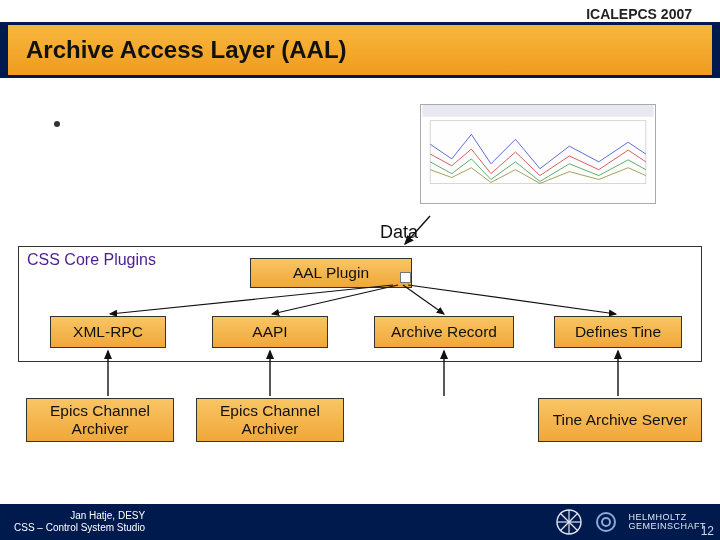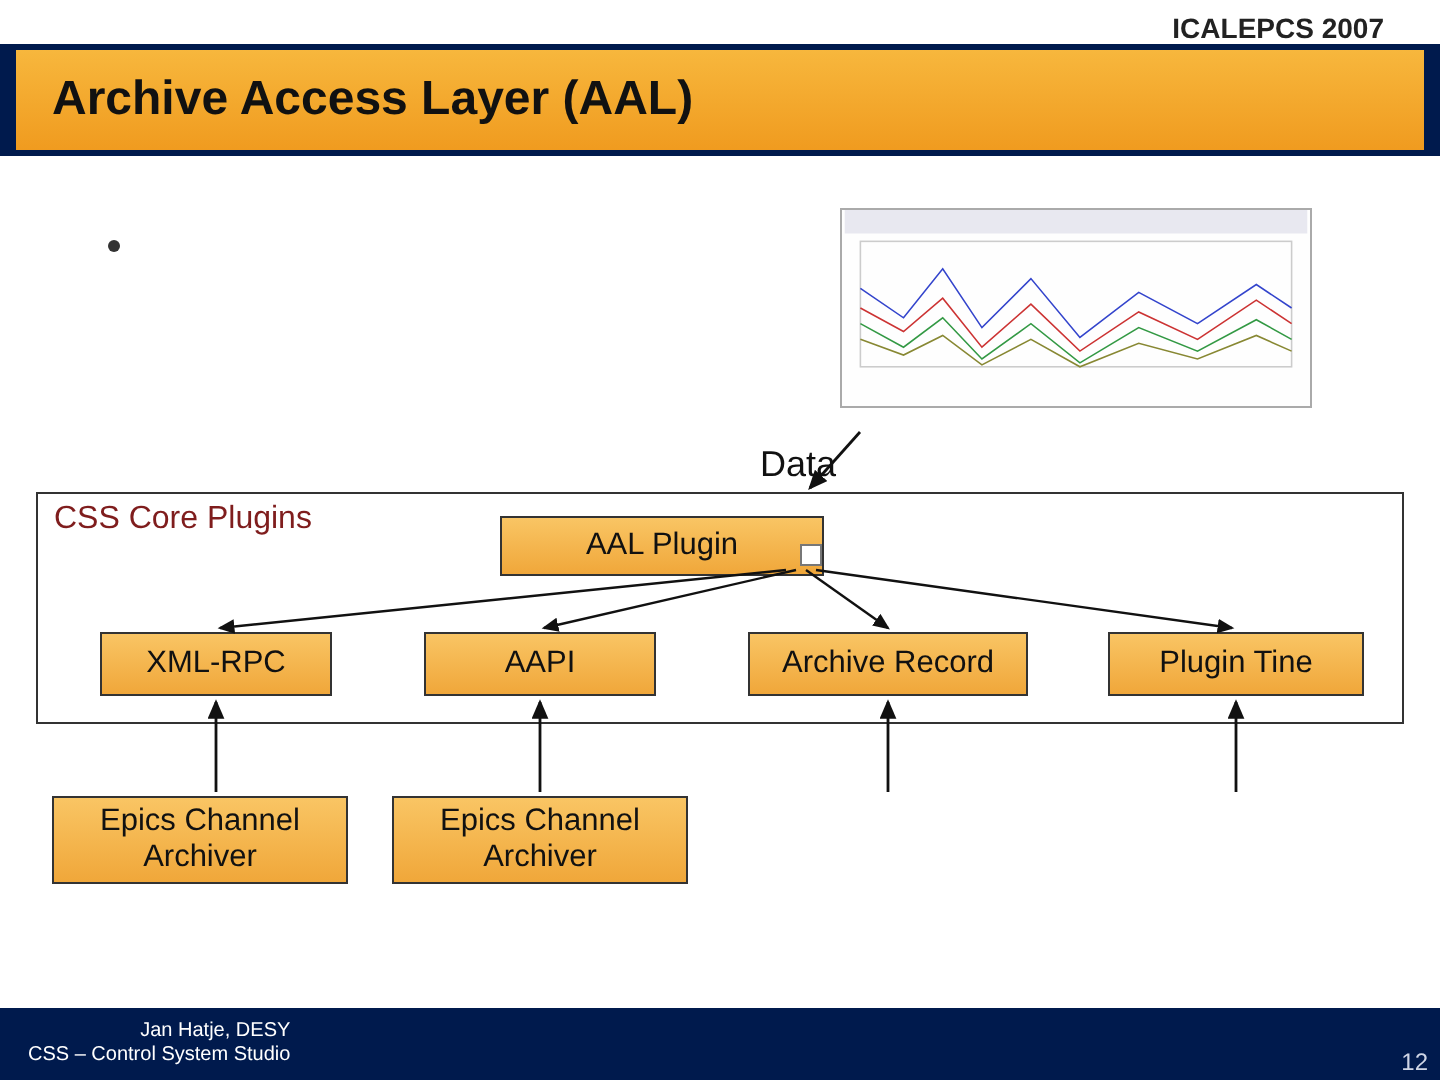--- a/index.html
+++ b/index.html
@@ -8,21 +8,21 @@
   .header-top { position: absolute; top: 0; left: 0; right: 0; height: 28px; background: #fff; text-align: right; padding: 6px 28px 0 0; font-size: 14px; font-weight: bold; color: #222; }
   .title-bar { position: absolute; top: 22px; left: 0; right: 0; height: 56px; background: #001a4d; }
   .title-inner { background: #f5a623; background: linear-gradient(#f7b73d,#f09b1f); margin: 3px 8px; height: 50px; display: flex; align-items: center; padding-left: 18px; }
   .title-inner h1 { font-size: 24px; font-weight: bold; color: #111; }
   .bullet { position: absolute; top: 110px; left: 72px; width: 310px; font-size: 20px; color: #111; line-height: 1.25; }
   .bullet .dot { display:inline-block; width:6px; height:6px; border-radius:50%; background:#333; vertical-align: middle; margin-right: 10px; margin-left: -18px; }
   .thumb { position: absolute; top: 104px; right: 64px; width: 236px; height: 100px; border: 1px solid #aaa; background:#fefefe; }
   .thumb svg { width:100%; height:100%; display:block; }
   .data-label { position:absolute; top: 222px; left: 380px; font-size:18px; color:#111; }
   .core-box { position:absolute; top: 246px; left: 18px; width: 684px; height: 116px; border: 1px solid #333; }
-  .core-label { position:absolute; top:4px; left:8px; font-size: 16px; color:#7f1d1d; }
+  .core-label { position:absolute; top:4px; left:8px; font-size: 16px; color:#4c1d95; }
   .box { position:absolute; border:1px solid #333; background: linear-gradient(#f9c564,#f0a73a); display:flex; align-items:center; justify-content:center; text-align:center; font-size:15.5px; color:#111; line-height:1.15; padding: 2px 4px; }
   .aal-plugin { top: 258px; left: 250px; width: 162px; height: 30px; }
   .tick { position:absolute; top: 272px; left: 400px; width:11px; height:11px; border:1px solid #777; background:#fff; }
   .xml-rpc { top: 316px; left: 50px; width: 116px; height: 32px; }
   .aapi    { top: 316px; left: 212px; width: 116px; height: 32px; }
   .arec    { top: 316px; left: 374px; width: 140px; height: 32px; }
   .atine   { top: 316px; left: 554px; width: 128px; height: 32px; }
   .eca1 { top: 398px; left: 26px;  width: 148px; height: 44px; }
   .eca2 { top: 398px; left: 196px; width: 148px; height: 44px; }
   .eioc { top: 398px; left: 378px; width: 134px; height: 44px; }
@@ -78,28 +78,31 @@
   <div class="box xml-rpc">
       <span>XML-RPC</span>
     </div>
   <div class="box aapi">
       <span>AAPI</span>
     </div>
   <div class="box arec">
       <span>Archive Record</span>
     </div>
   <div class="box atine">
-      <span>Plugin Tine</span>
+      <span>Defines Tine</span>
     </div>
 
   <div class="box eca1">
       <span>Epics Channel Archiver</span>
     </div>
   <div class="box eca2">
       <span>Epics Channel Archiver</span>
+    </div>
+  <div class="box tines">
+      <span>Tine Archive Server</span>
     </div>
 
   <svg class="arrows">
     <defs>
       <marker id="ah" markerWidth="8" markerHeight="8" refX="6" refY="3" orient="auto">
         <path d="M0,0 L7,3 L0,6 Z" fill="#111"></path>
       </marker>
     </defs>
     <line x1="430" y1="216" x2="405" y2="244" stroke="#111" stroke-width="1.4" marker-end="url(#ah)"></line>
     <line x1="393" y1="285" x2="110" y2="314" stroke="#111" stroke-width="1.2" marker-end="url(#ah)"></line>
@@ -110,16 +113,35 @@
     <line x1="270" y1="396" x2="270" y2="351" stroke="#111" stroke-width="1.4" marker-end="url(#ah)"></line>
     <line x1="444" y1="396" x2="444" y2="351" stroke="#111" stroke-width="1.4" marker-end="url(#ah)"></line>
     <line x1="618" y1="396" x2="618" y2="351" stroke="#111" stroke-width="1.4" marker-end="url(#ah)"></line>
   </svg>
 
   <div class="footer">
     <div class="footer-left">
       <div>Jan Hatje, DESY</div>
       <div>CSS – Control System Studio</div>
     </div>
+    <div class="footer-right">
+      <svg width="30" height="30">
+        <circle cx="15" cy="15" r="12" fill="none" stroke="#dfe6f3" stroke-width="1.4"></circle>
+        <g stroke="#dfe6f3" stroke-width="1.2">
+          <line x1="15" y1="3" x2="15" y2="27"></line>
+            <line x1="3" y1="15" x2="27" y2="15"></line>
+          <line x1="6" y1="6" x2="24" y2="24"></line>
+            <line x1="24" y1="6" x2="6" y2="24"></line>
+        </g>
+      </svg>
+      <svg width="24" height="24">
+        <circle cx="12" cy="12" r="9" fill="none" stroke="#8fa6d8" stroke-width="2"></circle>
+        <circle cx="12" cy="12" r="4" fill="none" stroke="#8fa6d8" stroke-width="2"></circle>
+      </svg>
+      <div class="helm-text">
+        <div>HELMHOLTZ</div>
+        <div>GEMEINSCHAFT</div>
+      </div>
+    </div>
     <div class="pagenum">12</div>
   </div>
 
 </div>
 
 </body></html>

